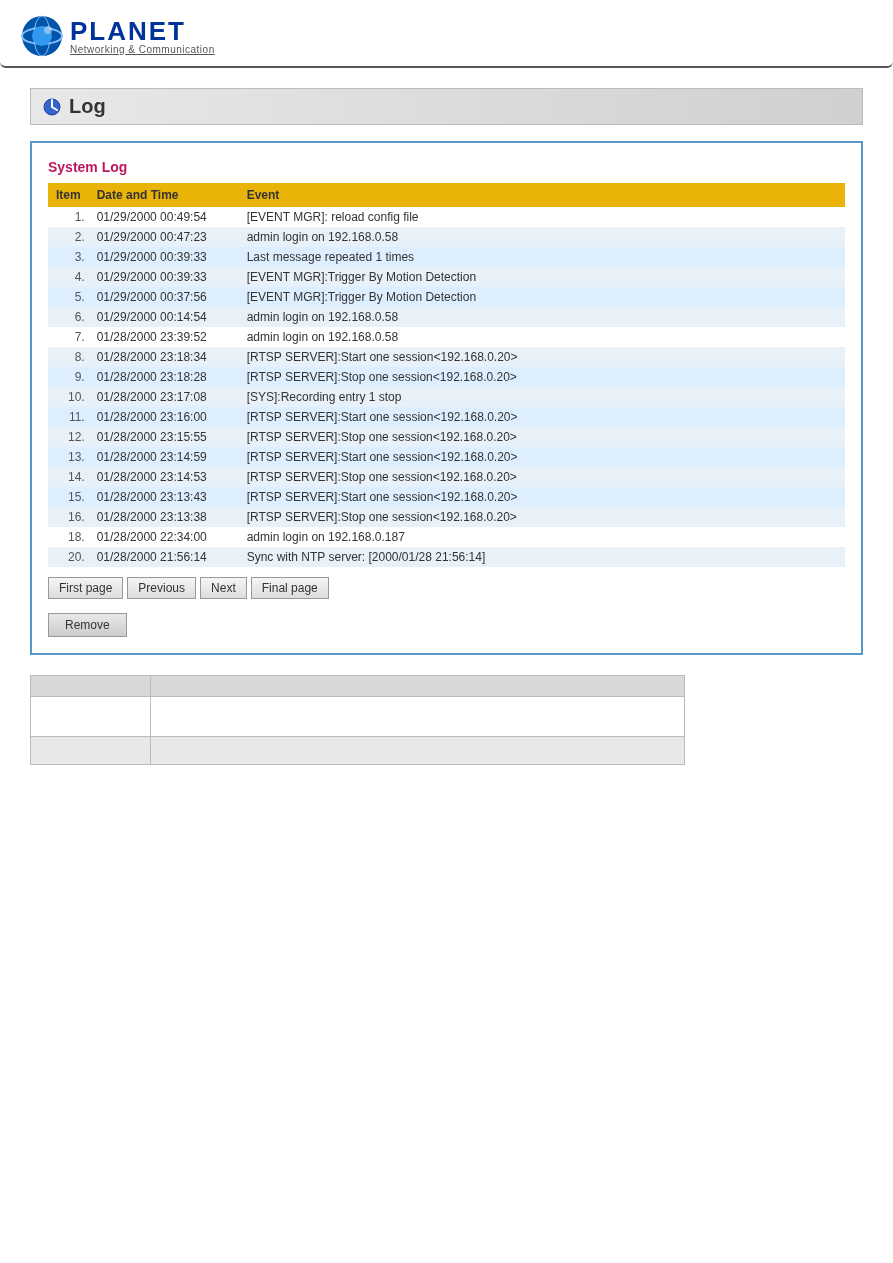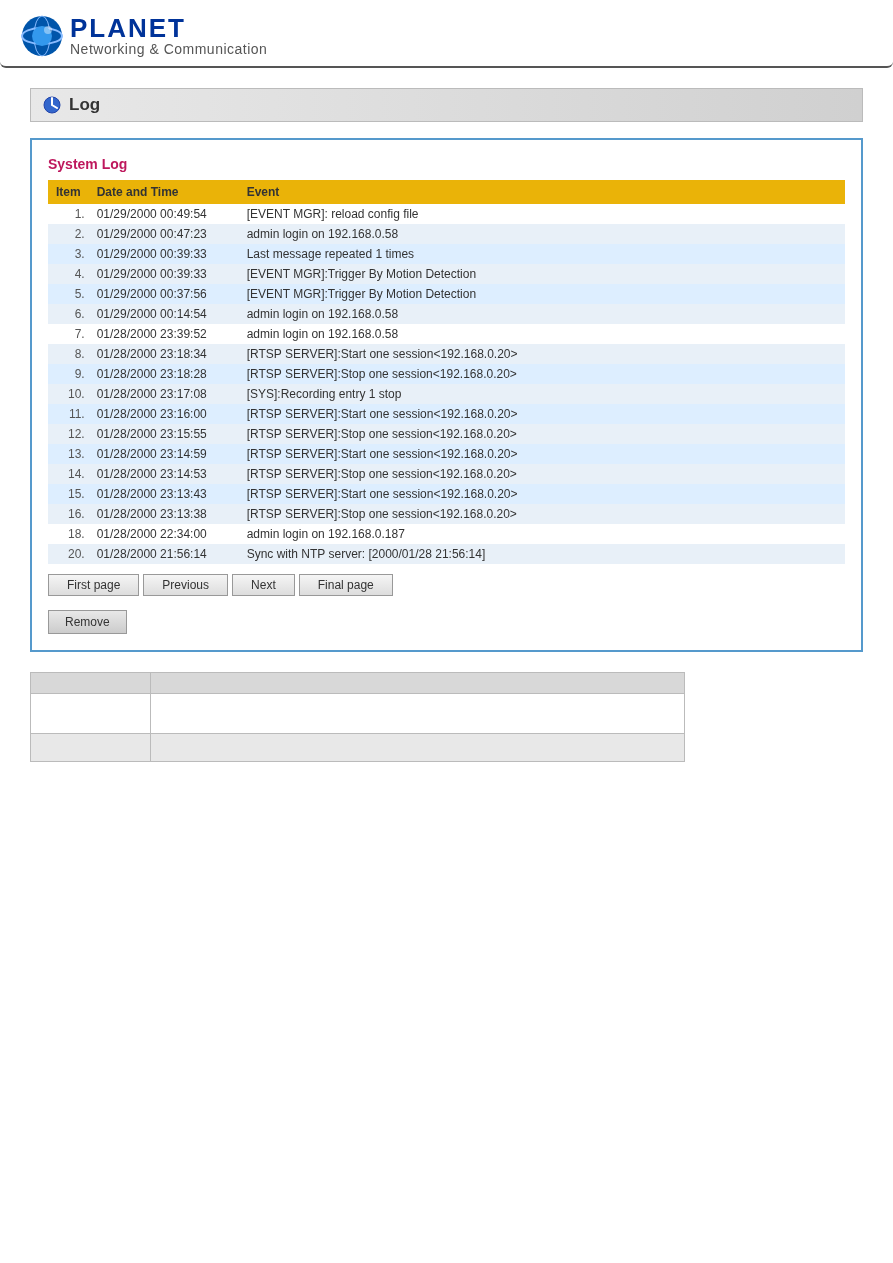--- a/index.html
+++ b/index.html
@@ -32,23 +32,24 @@
       flex-direction: column;
     }
     .logo-planet {
       font-size: 26px;
       font-weight: bold;
       color: #003399;
       letter-spacing: 2px;
       line-height: 1;
     }
     .logo-subtitle {
-      font-size: 14px;
+      font-size: 10px;
       color: #555;
       letter-spacing: 0.5px;
+      text-decoration: underline;
     }
 
     
     .main-content {
       padding: 20px 30px;
     }
 
     
     .page-title-bar {
       display: flex;
@@ -57,21 +58,21 @@
       border: 1px solid #bbb;
       padding: 6px 12px;
       margin-bottom: 16px;
       gap: 8px;
     }
     .title-icon {
       width: 18px;
       height: 18px;
     }
     .page-title {
-      font-size: 17px;
+      font-size: 20px;
       font-weight: bold;
       color: #333;
     }
 
     
     .system-log-container {
       border: 2px solid #5599cc;
       padding: 16px;
       background: #fff;
     }
@@ -126,21 +127,21 @@
     }
 
     
     .pagination {
       margin-top: 10px;
       display: flex;
       gap: 4px;
     }
 
     .page-btn {
-      padding: 3px 18px;
+      padding: 3px 10px;
       background: linear-gradient(to bottom, #f5f5f5, #ddd);
       border: 1px solid #999;
       cursor: pointer;
       font-size: 12px;
       color: #333;
     }
 
     
     .remove-section {
       margin-top: 14px;

